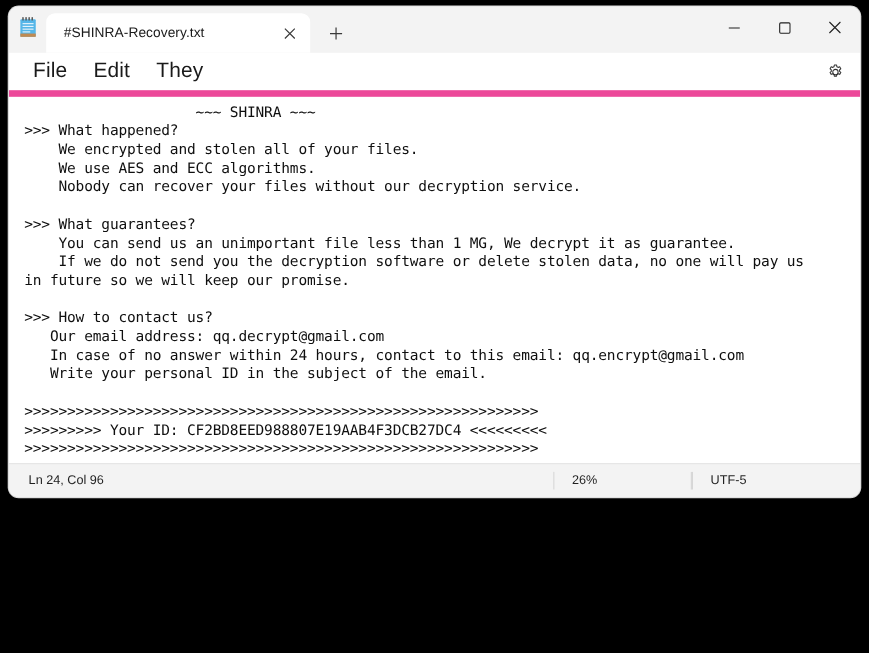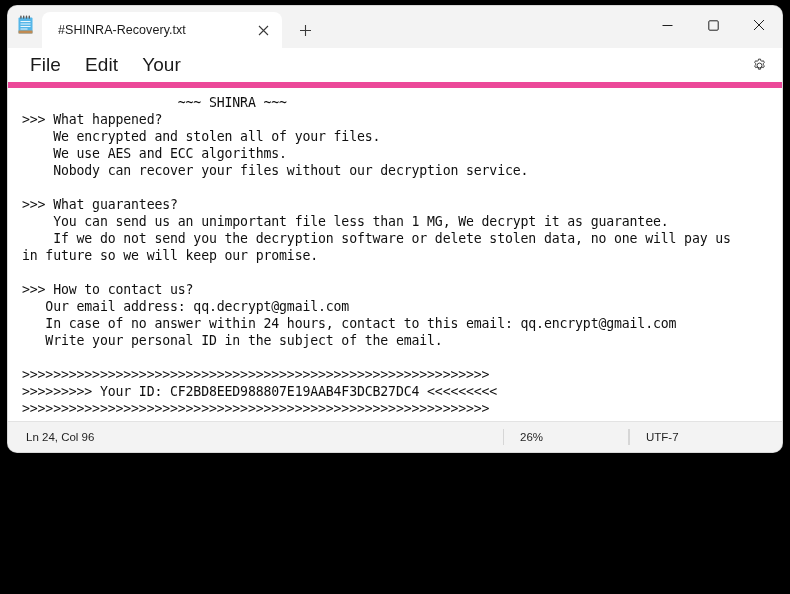--- a/index.html
+++ b/index.html
@@ -261,21 +261,21 @@
         <svg width="12" height="12" viewBox="0 0 12 12" xmlns="http://www.w3.org/2000/svg">
           <path d="M1 1 L11 11 M11 1 L1 11" stroke="#202020" stroke-width="1" fill="none"></path>
         </svg>
       </div>
     </div>
   </div>
 
   <div id="menubar">
     <div class="menu-item">File</div>
     <div class="menu-item">Edit</div>
-    <div class="menu-item">Your</div>
+    <div class="menu-item">They</div>
     <div id="settings-btn">
       <svg width="15" height="15" viewBox="0 0 16 16" xmlns="http://www.w3.org/2000/svg">
         <path d="M8 5.4 a2.6 2.6 0 1 0 0 5.2 a2.6 2.6 0 1 0 0 -5.2 Z" fill="none" stroke="#333" stroke-width="1"></path>
         <path d="M6.9 1.2 h2.2 l0.25 1.6 a5.3 5.3 0 0 1 1.25 0.72 l1.5 -0.62 l1.1 1.9 l-1.22 1.06 a5.3 5.3 0 0 1 0 1.44 l1.22 1.06 l-1.1 1.9 l-1.5 -0.62 a5.3 5.3 0 0 1 -1.25 0.72 l-0.25 1.6 h-2.2 l-0.25 -1.6 a5.3 5.3 0 0 1 -1.25 -0.72 l-1.5 0.62 l-1.1 -1.9 l1.22 -1.06 a5.3 5.3 0 0 1 0 -1.44 l-1.22 -1.06 l1.1 -1.9 l1.5 0.62 a5.3 5.3 0 0 1 1.25 -0.72 Z" fill="none" stroke="#333" stroke-width="1" stroke-linejoin="round"></path>
       </svg>
     </div>
   </div>
 
   <div id="editor-wrap">
     <div id="editor">                    ~~~ SHINRA ~~~
@@ -308,16 +308,16 @@
 files.<span class="caret"></span></div>
   </div>
 
   <div id="statusbar">
     <div class="sb-cell" id="sb-pos">Ln 24, Col 96</div>
     <div id="sb-spacer"></div>
     <div class="sb-sep"></div>
     <div class="sb-cell" id="sb-zoom">26%</div>
     <div class="sb-sep"></div>
     <div class="sb-sep"></div>
-    <div class="sb-cell" id="sb-enc">UTF-7</div>
+    <div class="sb-cell" id="sb-enc">UTF-5</div>
   </div>
 
 </div>
 
 </body></html>

